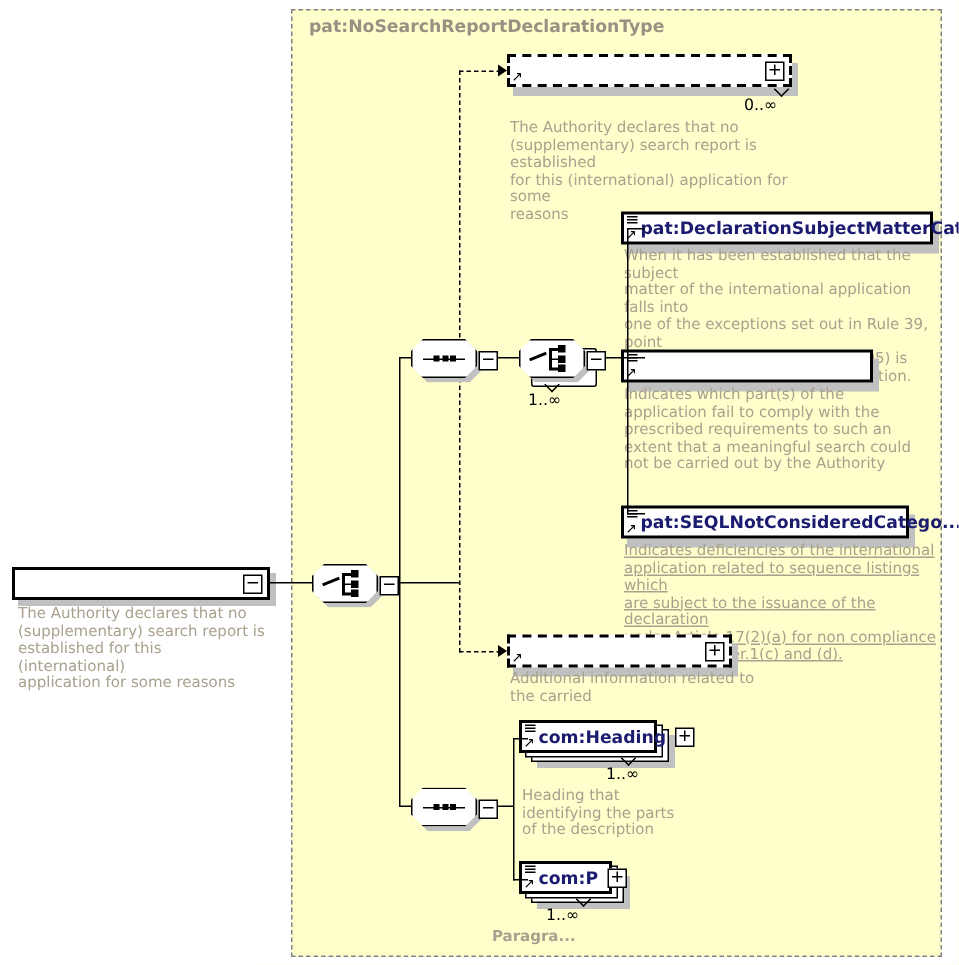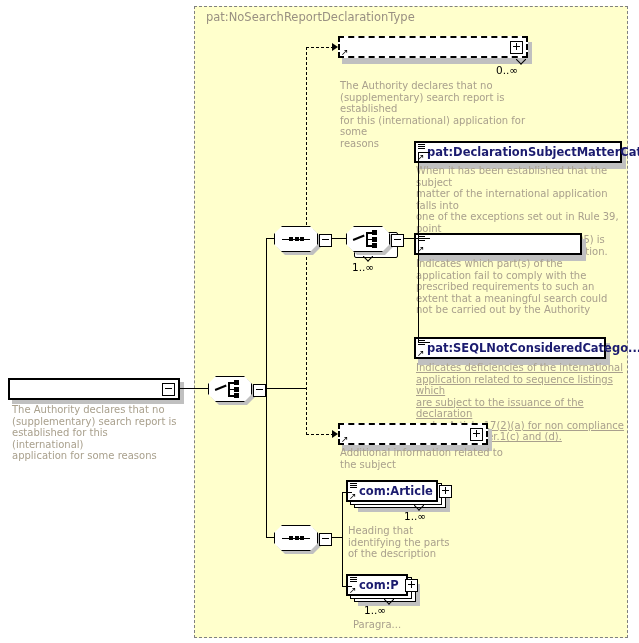--- a/index.html
+++ b/index.html
@@ -24,21 +24,21 @@
     height: 632px;
     background: #ffffcc;
     border: 1px dashed #808080;
     box-sizing: border-box;
   }
   #type-title {
     position: absolute;
     left: 206px;
     top: 10px;
     font-size: 11.5px;
-    font-weight: normal;
+    font-weight: bold;
     color: #999082;
     letter-spacing: 0px;
     white-space: nowrap;
   }
 
   
   .node {
     position: absolute;
     box-sizing: border-box;
     background: #ffffff;
@@ -396,21 +396,21 @@
 under Article 17(2)(a) for non compliance
 with Rules 13ter.1(c) and (d).</div>
 
 <div class="shadow" style="left:342px; top:429px; width:150px; height:22px;"></div>
 <div class="node dashed" style="left:338px; top:423px; width:150px;">
   <span class="ref-arrow">↗</span>
   <span style="flex:1"></span>
   <span class="pm plus"></span>
 </div>
 <div class="annot" style="left:340px; top:447px; width:200px;">Additional information related to
-the subject</div>
+the carried</div>
 
 <div class="comp" style="left:274px; top:525px;">
   <div class="oct-shadow"></div>
   <div class="oct"></div>
   <div class="seq-glyph">
     <span class="bar"></span>
       <span class="d d1"></span>
       <span class="d d2"></span>
       <span class="d d3"></span>
   </div>
@@ -425,21 +425,21 @@
 <div class="shadow" style="left:358px; top:490px; width:92px; height:22px;"></div>
 <div class="stack-l1" style="left:354px; top:486px; width:92px; height:22px;"></div>
 <div class="stack-l2" style="left:350px; top:483px; width:92px; height:22px;"></div>
 <div class="node solid" style="left:346px; top:480px; width:92px;">
   <span class="lines-mark">
       <i></i>
       <i></i>
       <i></i>
     </span>
   <span class="ref-arrow">↗</span>
-  <span class="label">com:Article</span>
+  <span class="label">com:Heading</span>
   <span style="flex:1"></span>
   <span class="pm plus"></span>
 </div>
 <div class="chev" style="left:414px; top:505px;"></div>
 <div class="card" style="left:404px; top:510px;">1..∞</div>
 <div class="annot" style="left:348px; top:525px; width:120px;">Heading that
 identifying the parts
 of the description</div>
 
 <div class="shadow" style="left:358px; top:584px; width:62px; height:22px;"></div>
@@ -451,13 +451,13 @@
       <i></i>
       <i></i>
     </span>
   <span class="ref-arrow">↗</span>
   <span class="label">com:P</span>
   <span style="flex:1"></span>
   <span class="pm plus"></span>
 </div>
 <div class="chev" style="left:384px; top:599px;"></div>
 <div class="card" style="left:364px; top:604px;">1..∞</div>
-<div class="annot" style="left:353px; top:619px; width:120px;">Paragra...</div>
+<div class="annot" style="left:328px; top:619px; width:120px;font-weight:bold;">Paragra...</div>
 
 </body></html>

